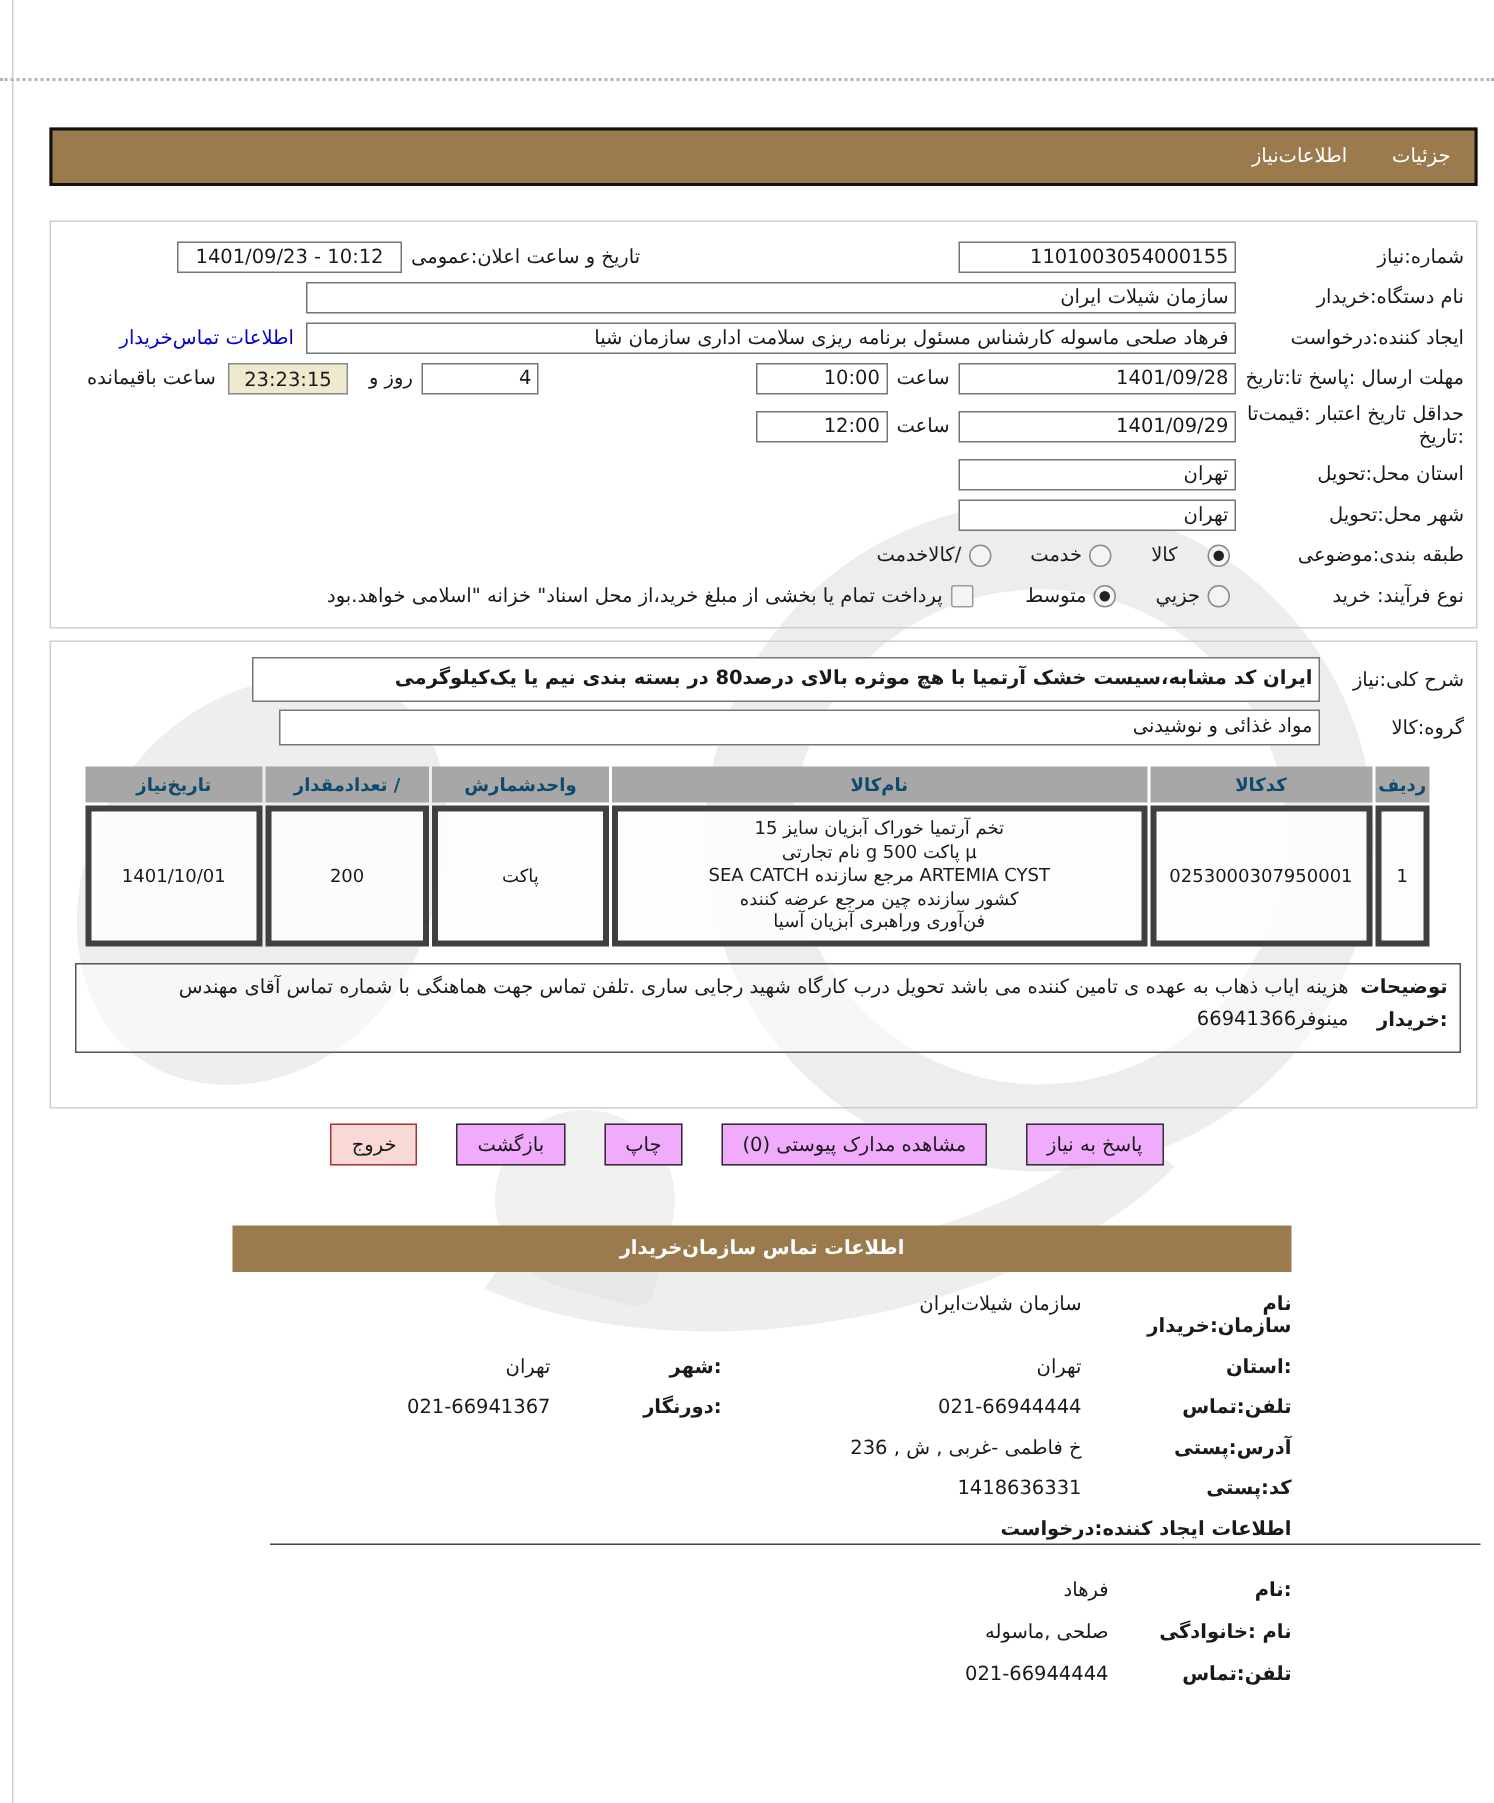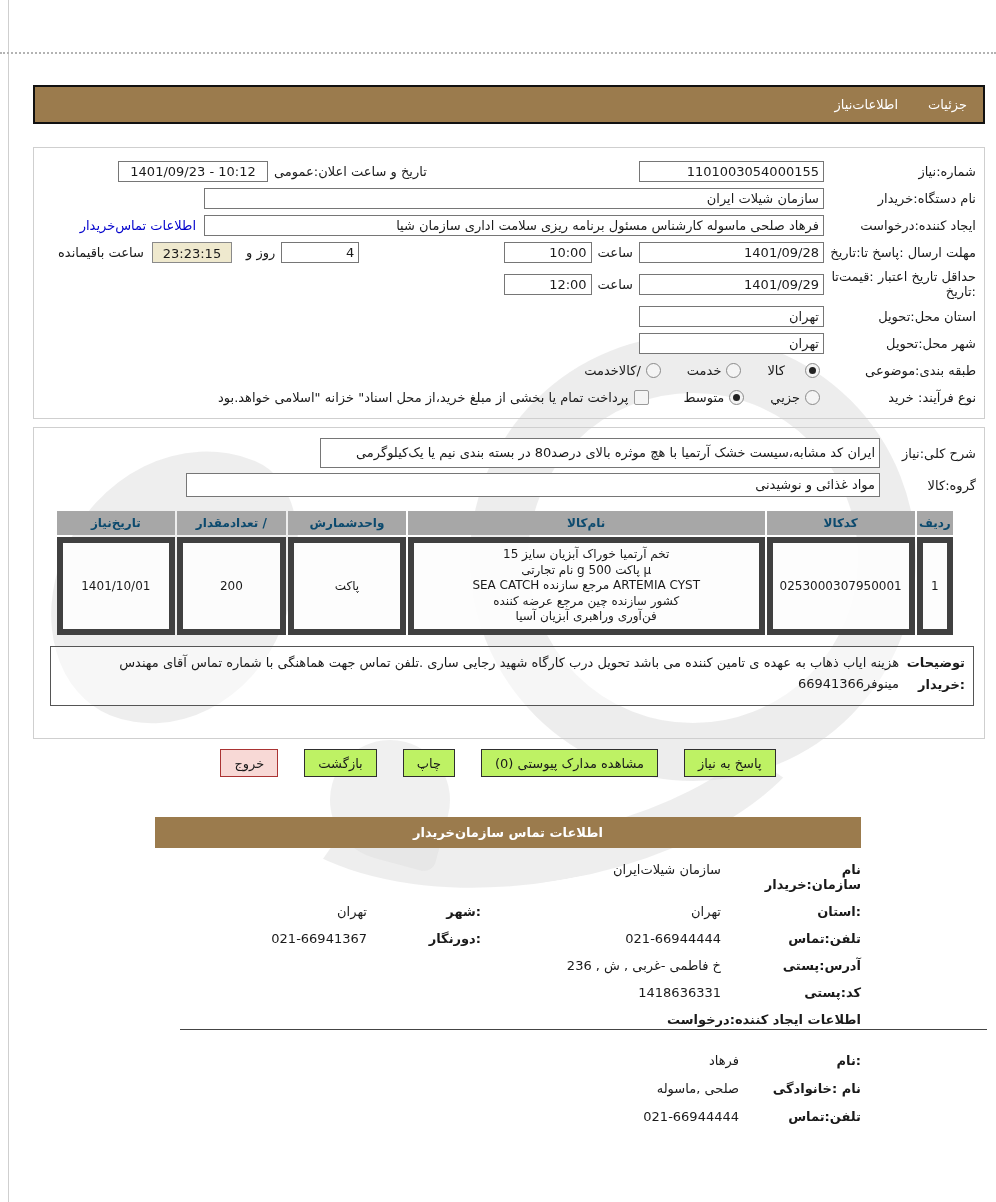--- a/index.html
+++ b/index.html
@@ -38,36 +38,36 @@
   .pushleft{margin-inline-start:auto;display:flex;align-items:center;}
   .countdown{background:#efe9ce;border:1px solid #8a8a8a;width:80px;height:21px;line-height:21px;text-align:center;box-sizing:border-box;margin:0 8px;}
   .link{color:#0000cc;cursor:pointer;margin-inline-start:8px;white-space:nowrap;}
 
   .radio{display:inline-block;width:13px;height:13px;border:1px solid #8a8a8a;border-radius:50%;background:#f4f4f4;margin-inline-end:5px;position:relative;flex-shrink:0;cursor:pointer;}
   .radio.on::after{content:"";position:absolute;inset:3px;background:#222;border-radius:50%;}
   .chk{display:inline-block;width:13px;height:13px;border:1px solid #9a9a9a;border-radius:2px;background:#f4f4f4;margin-inline-end:6px;flex-shrink:0;cursor:pointer;}
   .opt{display:flex;align-items:center;margin-inline-start:26px;}
 
   
-  .descinp{width:560px;height:30px;line-height:28px;}
+  .descinp{width:712px;height:30px;line-height:28px;font-weight:bold;}
   .grpinp{width:694px;height:24px;line-height:22px;}
   .heading{font-weight:bold;margin:9px 0 8px;}
 
   table.items{border-collapse:separate;border-spacing:2px;width:900px;margin:10px 21px 0 0;font-size:12px;}
   table.items th{background:#a7a7a7;color:#0c4a6e;font-weight:bold;padding:5px 2px;text-align:center;}
-  table.items td{background:rgba(253,253,253,.9);border:6px solid #404040;text-align:center;padding:4px 2px;vertical-align:middle;}
+  table.items td{background:rgba(253,253,253,.9);border:4px solid #404040;text-align:center;padding:4px 2px;vertical-align:middle;}
   td.namecell{white-space:pre-line;line-height:1.3;}
 
   .notes{border:1px solid #555;margin:9px 2px 0 8px;padding:5px 8px;display:flex;min-height:48px;background:rgba(255,255,255,.5);}
   .notes .nlbl{width:66px;font-weight:bold;flex-shrink:0;white-space:pre-line;line-height:1.7;}
   .notes .ntext{flex:1;line-height:1.65;text-align:right;}
 
   
   .btnrow{position:absolute;top:749px;left:0;width:100%;display:flex;justify-content:center;gap:26px;}
-  .btn{border:1px solid #2f2f2f;background:#bef264;height:26px;padding:0 13px;display:flex;align-items:center;cursor:pointer;font-size:13px;}
+  .btn{border:1px solid #2f2f2f;background:#f0abfc;height:26px;padding:0 13px;display:flex;align-items:center;cursor:pointer;font-size:13px;}
   .btn.exit{background:#f8d9d6;border-color:#a33;}
 
   
   .bar2{position:absolute;top:817px;left:155px;width:706px;height:31px;background:#9b7b4d;color:#fff;font-weight:bold;display:flex;align-items:center;justify-content:center;}
   .contact{position:absolute;top:862px;left:155px;width:706px;}
   .c-row{display:flex;align-items:flex-start;margin-bottom:12px;}
   .c-lbl{width:112px;font-weight:bold;flex-shrink:0;}
   .c-val{width:268px;box-sizing:border-box;padding-left:30px;text-align:right;padding-right:28px;flex-shrink:0;}
   .c-lbl2{width:92px;font-weight:bold;flex-shrink:0;}
   .c-val2{width:190px;box-sizing:border-box;text-align:right;padding-right:22px;}

